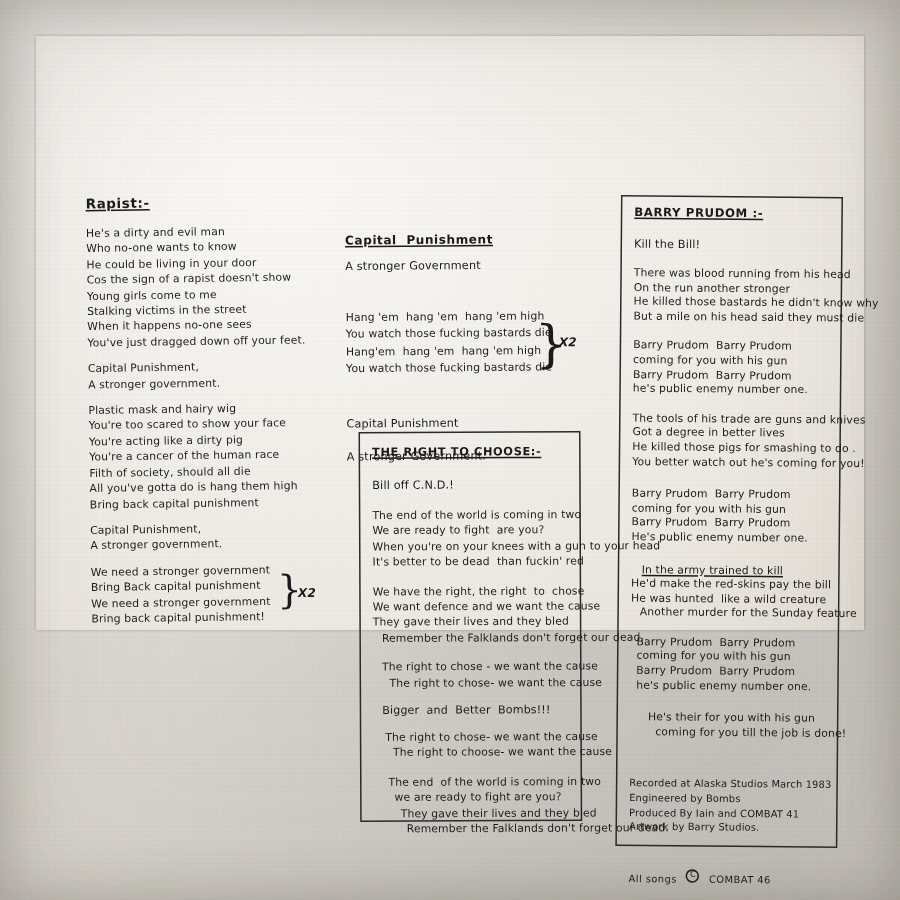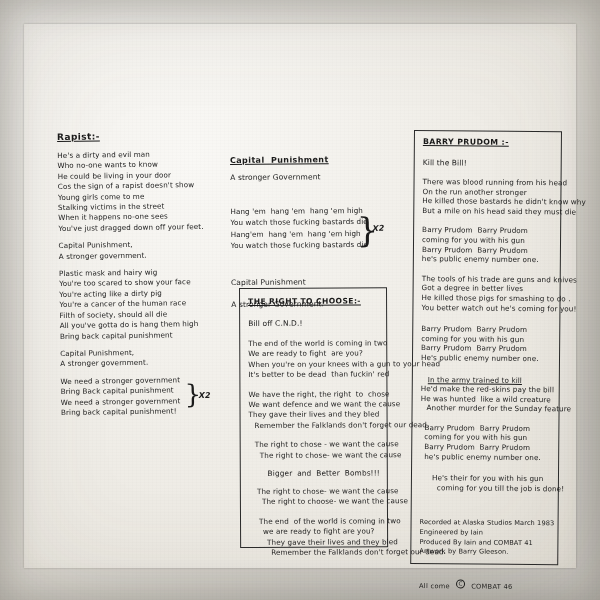--- a/index.html
+++ b/index.html
@@ -38,21 +38,21 @@
     inset: 0;
     pointer-events: none;
     box-shadow: inset 0 0 38px rgba(60,55,45,0.30), inset 0 0 120px rgba(80,75,65,0.12);
   }
   
   #paper {
     position: absolute;
     left: 24px;
     top: 24px;
     width: 552px;
-    height: 544px;
+    height: 396px;
     background: #f3f1ec;
     background-image:
       radial-gradient(ellipse at 30% 25%, #f9f8f5, #ece9e2 70%, #e2ded5 100%);
     box-shadow: 0 0 2px rgba(0,0,0,0.25);
   }
   .handwrite {
     font-family: "DejaVu Sans", sans-serif;
     color: #1b1b1b;
     letter-spacing: 0.1px;
   }
@@ -241,21 +241,21 @@
         <div class="ln">We want defence and we want the cause</div>
         <div class="ln">They gave their lives and they bled</div>
         <div class="ln" style="padding-left:6px;">Remember the Falklands don't forget our dead.</div>
       </div>
 
       <div class="blk" style="margin-top:9px; padding-left:6px;">
         <div class="ln">The right to chose - we want the cause</div>
         <div class="ln" style="padding-left:5px;">The right to chose- we want the cause</div>
       </div>
 
-      <div class="sub" style="margin-top:8px; padding-left:6px; font-size:7.4px;text-align:right;">Bigger  and  Better  Bombs!!!</div>
+      <div class="sub" style="margin-top:8px; padding-left:6px; font-size:7.4px;">Bigger  and  Better  Bombs!!!</div>
 
       <div class="blk" style="margin-top:9px; padding-left:8px;">
         <div class="ln">The right to chose- we want the cause</div>
         <div class="ln" style="padding-left:5px;">The right to choose- we want the cause</div>
       </div>
 
       <div style="margin-top:9px; padding-left:10px;">
         <div class="ln">The end  of the world is coming in two</div>
         <div class="ln" style="padding-left:4px;">we are ready to fight are you?</div>
         <div class="ln" style="padding-left:8px;">They gave their lives and they bled</div>
@@ -310,27 +310,27 @@
         <div class="ln tight">he's public enemy number one.</div>
       </div>
 
       <div style="margin-top:12px; padding-left:12px;">
         <div class="ln tight">He's their for you with his gun</div>
         <div class="ln tight" style="padding-left:5px;">coming for you till the job is done!</div>
       </div>
 
       <div style="margin-top:26px;">
         <div class="credits">Recorded at Alaska Studios March 1983</div>
-        <div class="credits">Engineered by Iain</div>
+        <div class="credits">Engineered by Bombs</div>
         <div class="credits">Produced By Iain and COMBAT 41</div>
-        <div class="credits">Artwork by Barry Gleeson.</div>
+        <div class="credits">Artwork by Barry Studios.</div>
       </div>
 
       <div style="margin-top:16px;">
-        <span class="copy">All come</span>
+        <span class="copy">All songs</span>
         <span class="cmark">C</span>
         <span class="copy">COMBAT 46</span>
       </div>
     </div>
 
   </div>
   <div id="grain"></div>
   <div id="vignette"></div>
 </div>
 

